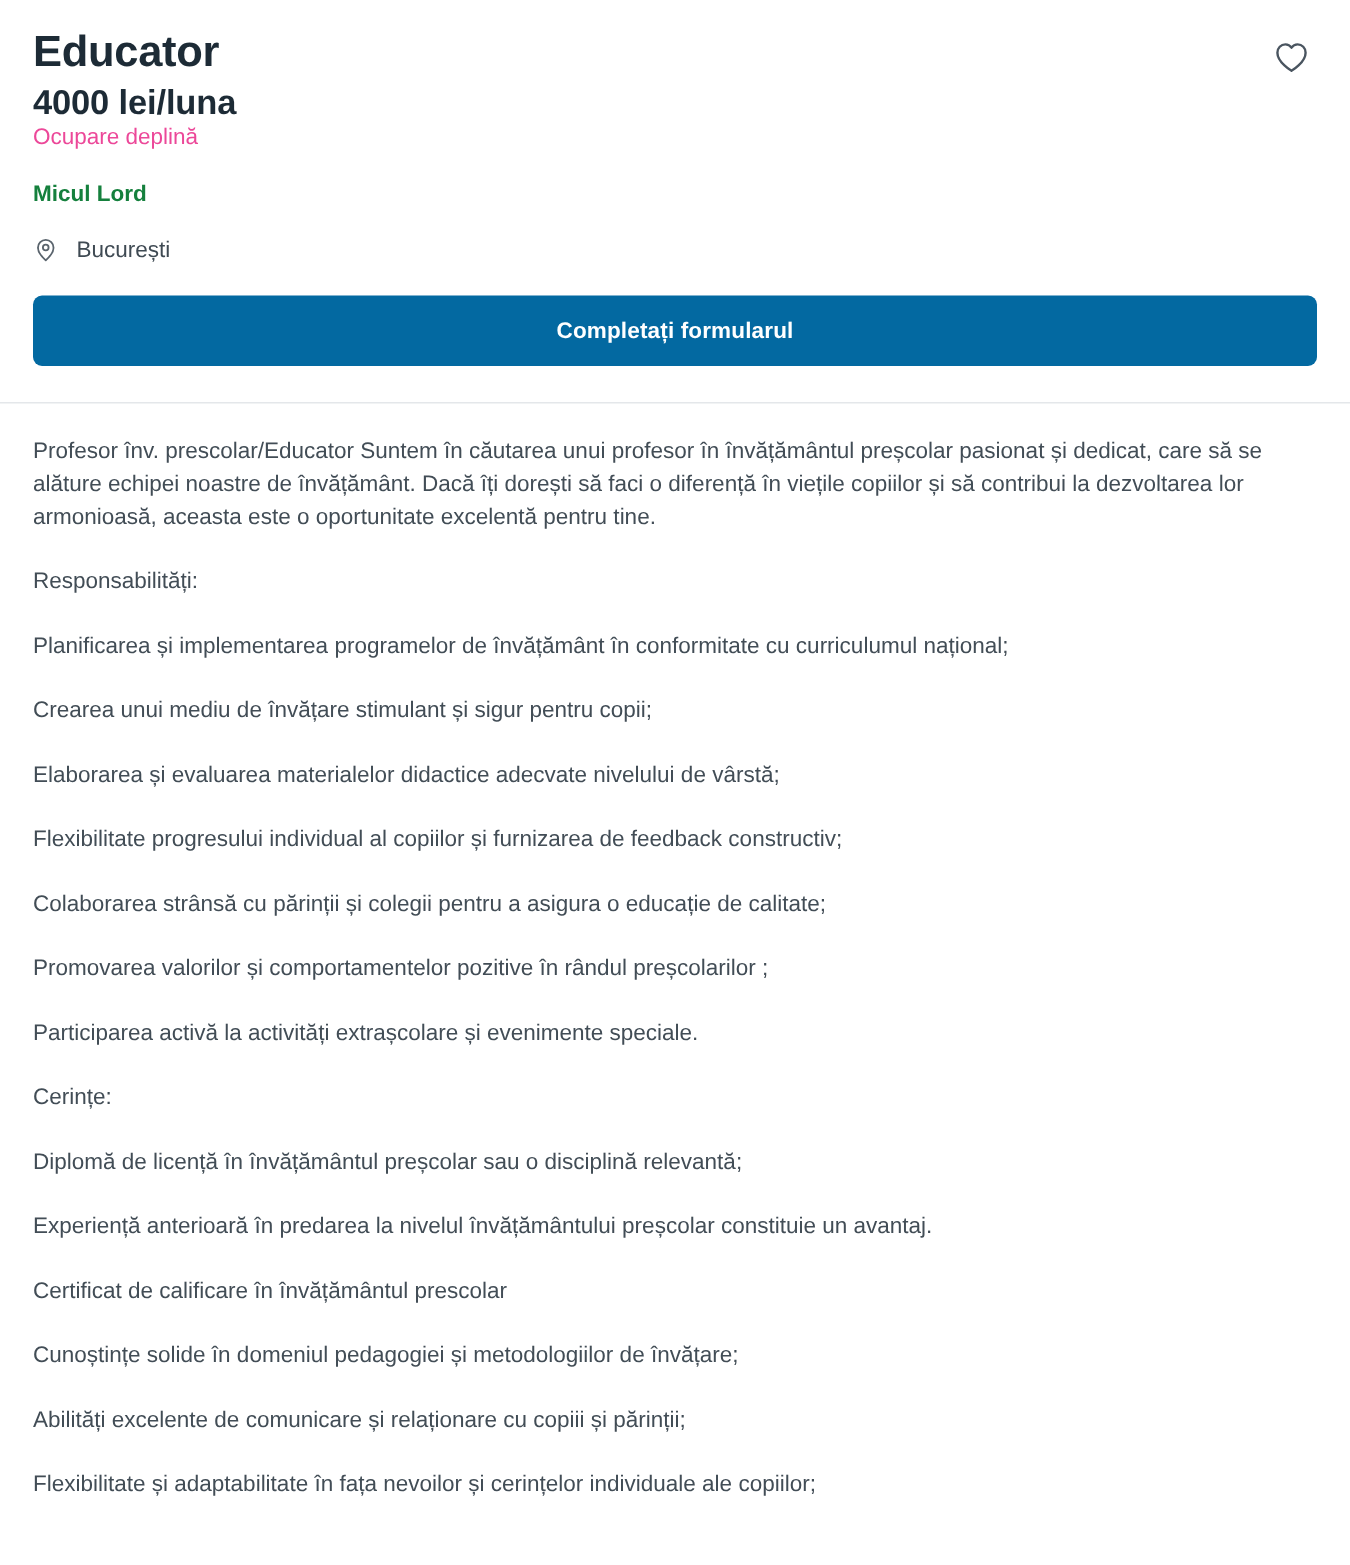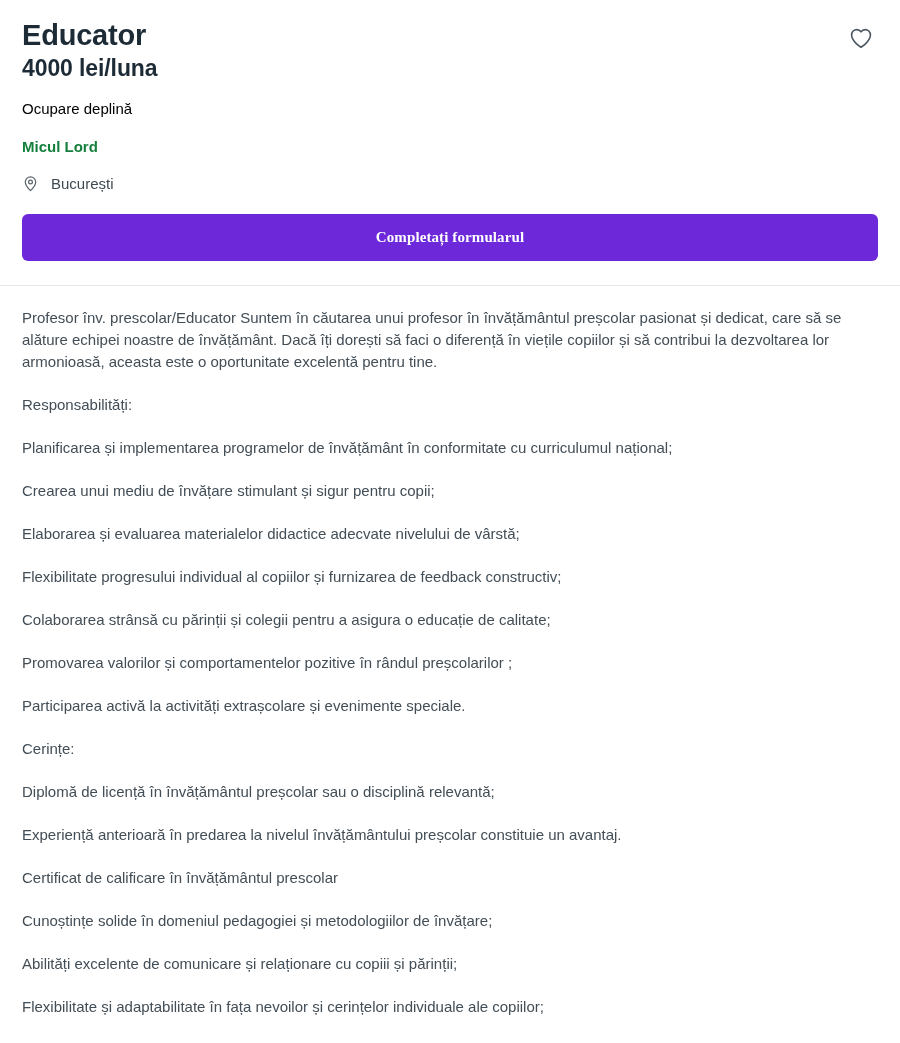--- a/index.html
+++ b/index.html
@@ -50,22 +50,22 @@
   }
   .fav-btn svg { display: block; }
   .salary {
     font-size: 23px;
     font-weight: bold;
     color: #1d2b36;
     letter-spacing: -0.1px;
   }
   .employment {
     font-size: 15px;
-    color: #000000;
-    margin-top: 18px;
+    color: #ec4899;
+    margin-top: 1px;
     font-weight: normal;
   }
   .company {
     margin-top: 21px;
     font-size: 15px;
     font-weight: bold;
     color: #15803d;
     text-decoration: none;
     display: inline-block;
     cursor: pointer;
@@ -84,27 +84,27 @@
     display: inline-flex;
     align-items: center;
     justify-content: center;
     color: #5a646d;
     flex: 0 0 auto;
   }
   .apply-btn {
     display: block;
     width: 856px;
     margin: 22px auto 13px auto;
-    background: #6d28d9;
+    background: #0369a1;
     color: #ffffff;
     border: none;
     border-radius: 6px;
     height: 47px;
     font-size: 15px;
-    font-family: Liberation Serif, serif;
+    font-family: Liberation Sans, sans-serif;
     font-weight: bold;
     cursor: pointer;
     letter-spacing: 0.1px;
   }
   .divider {
     margin-top: 24px;
     border-top: 1px solid #e4e7ea;
     width: 100%;
   }
   .description {

